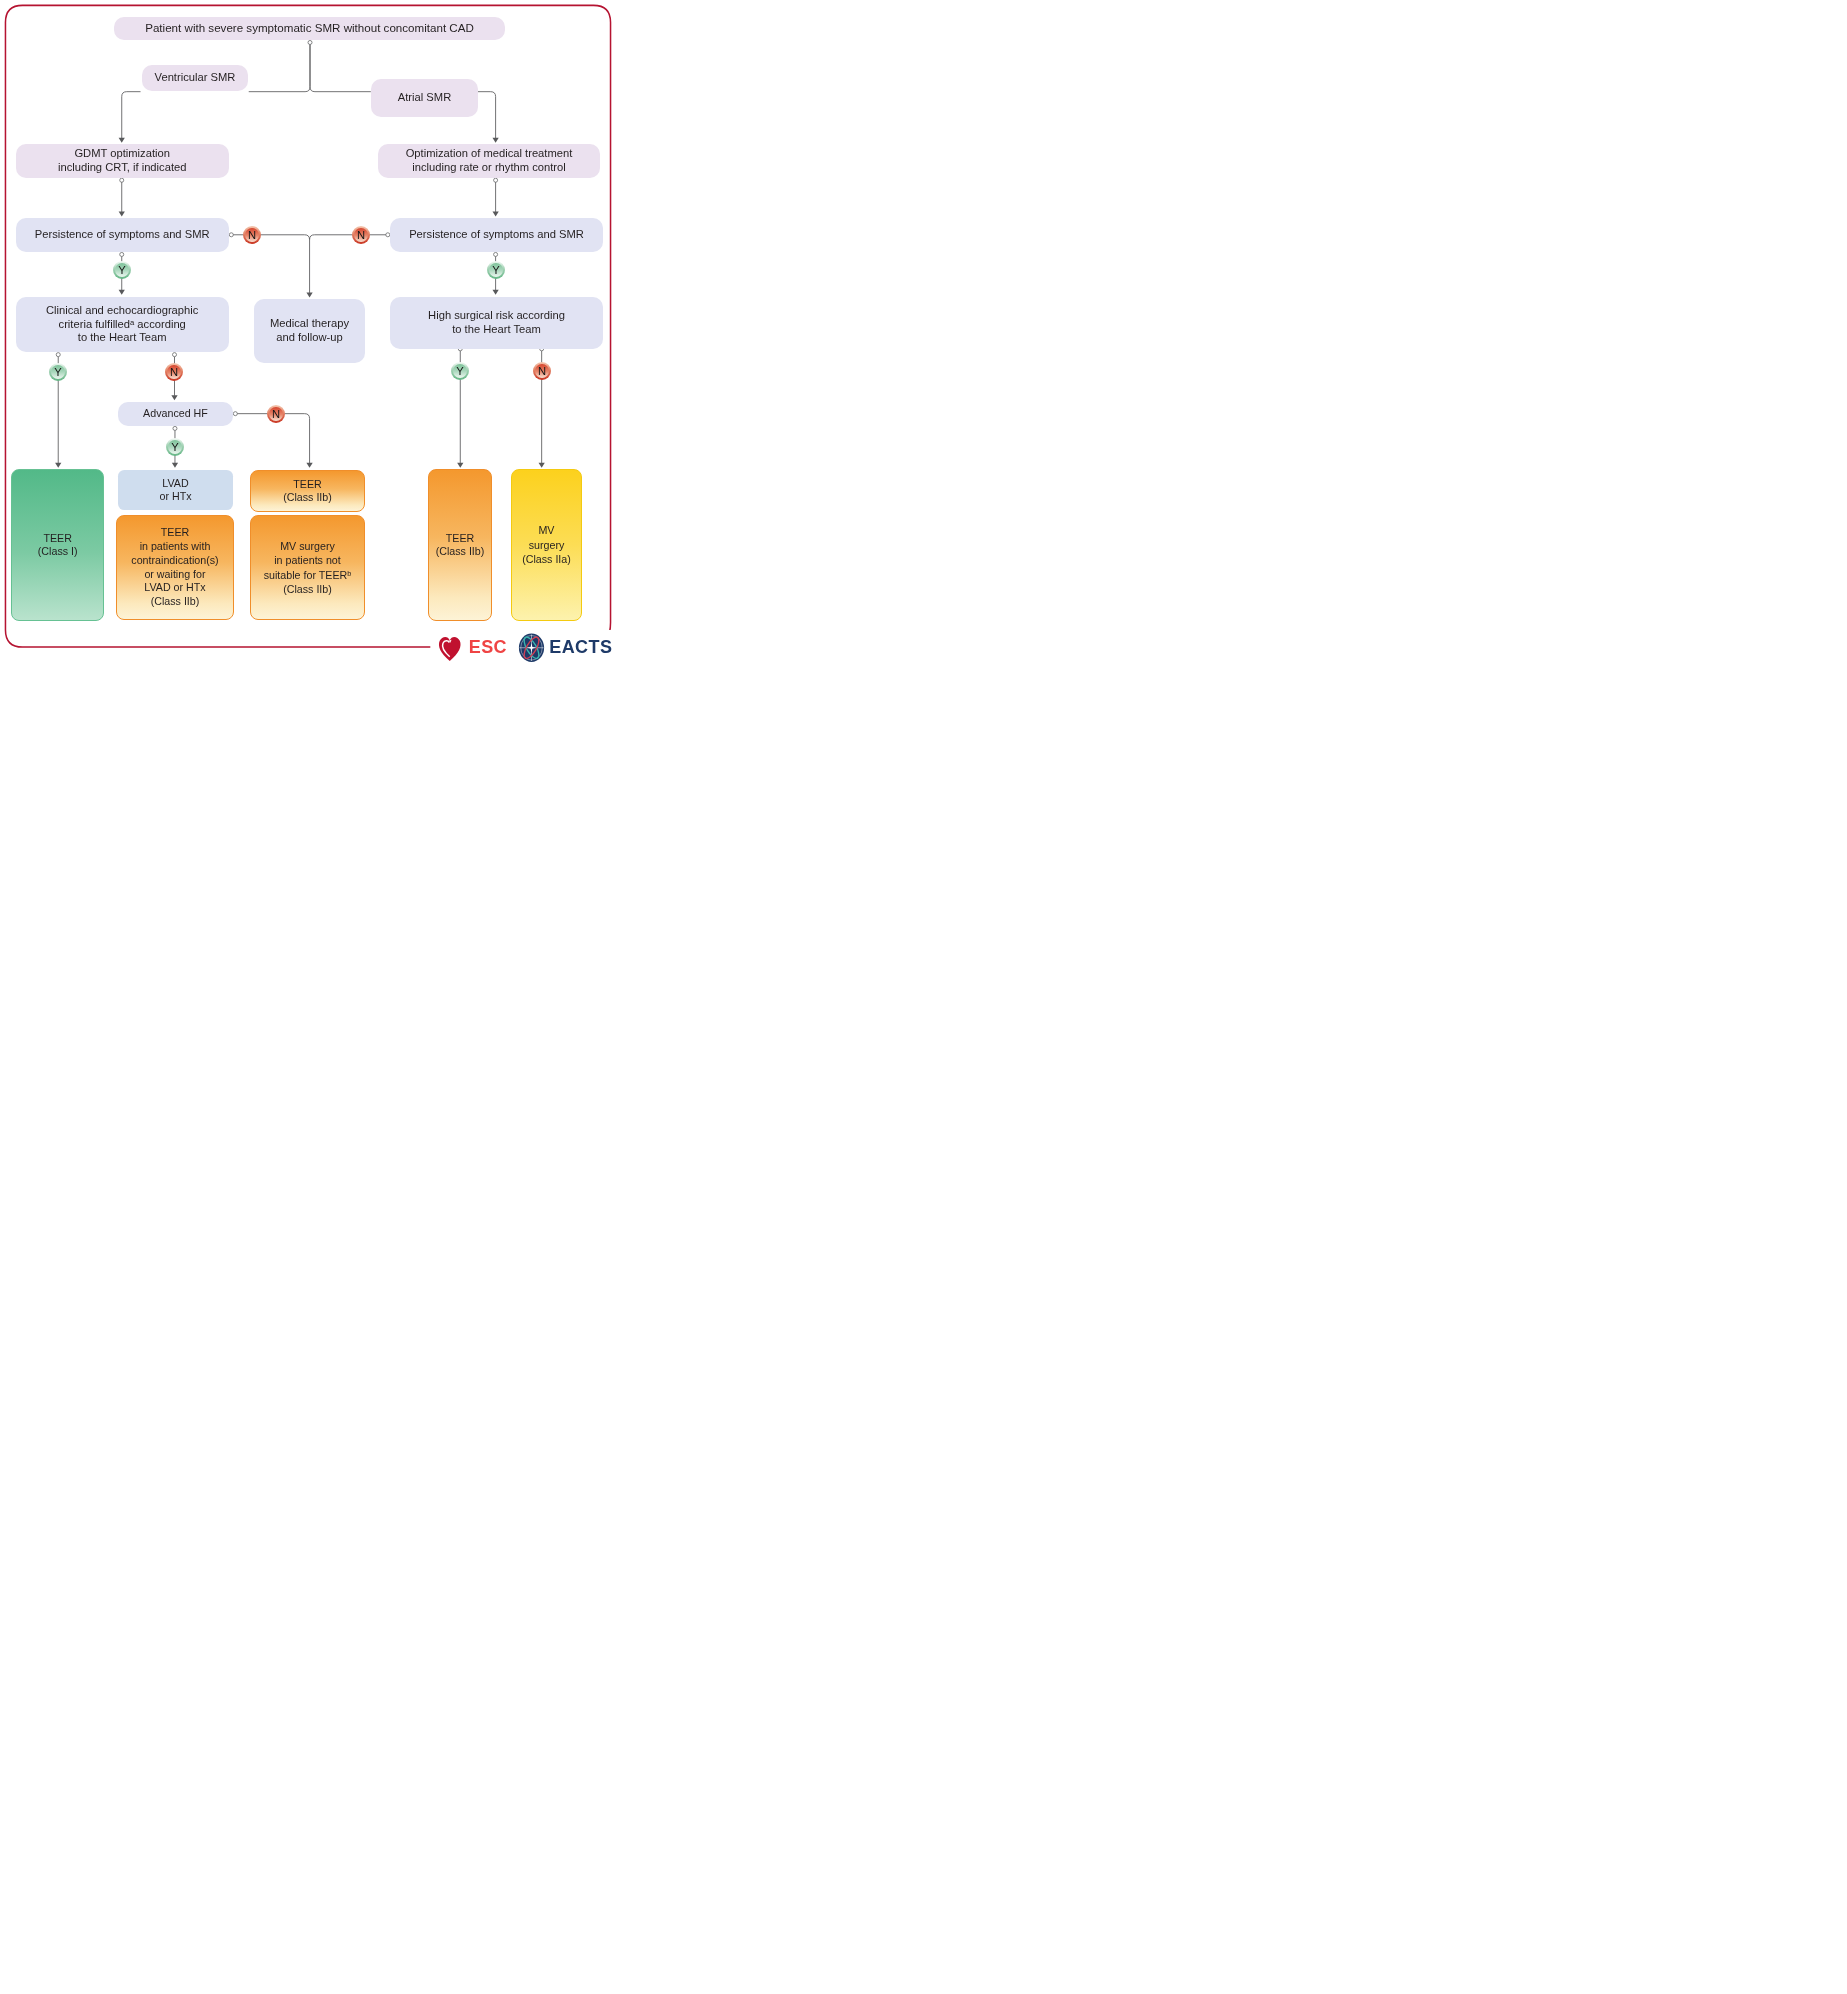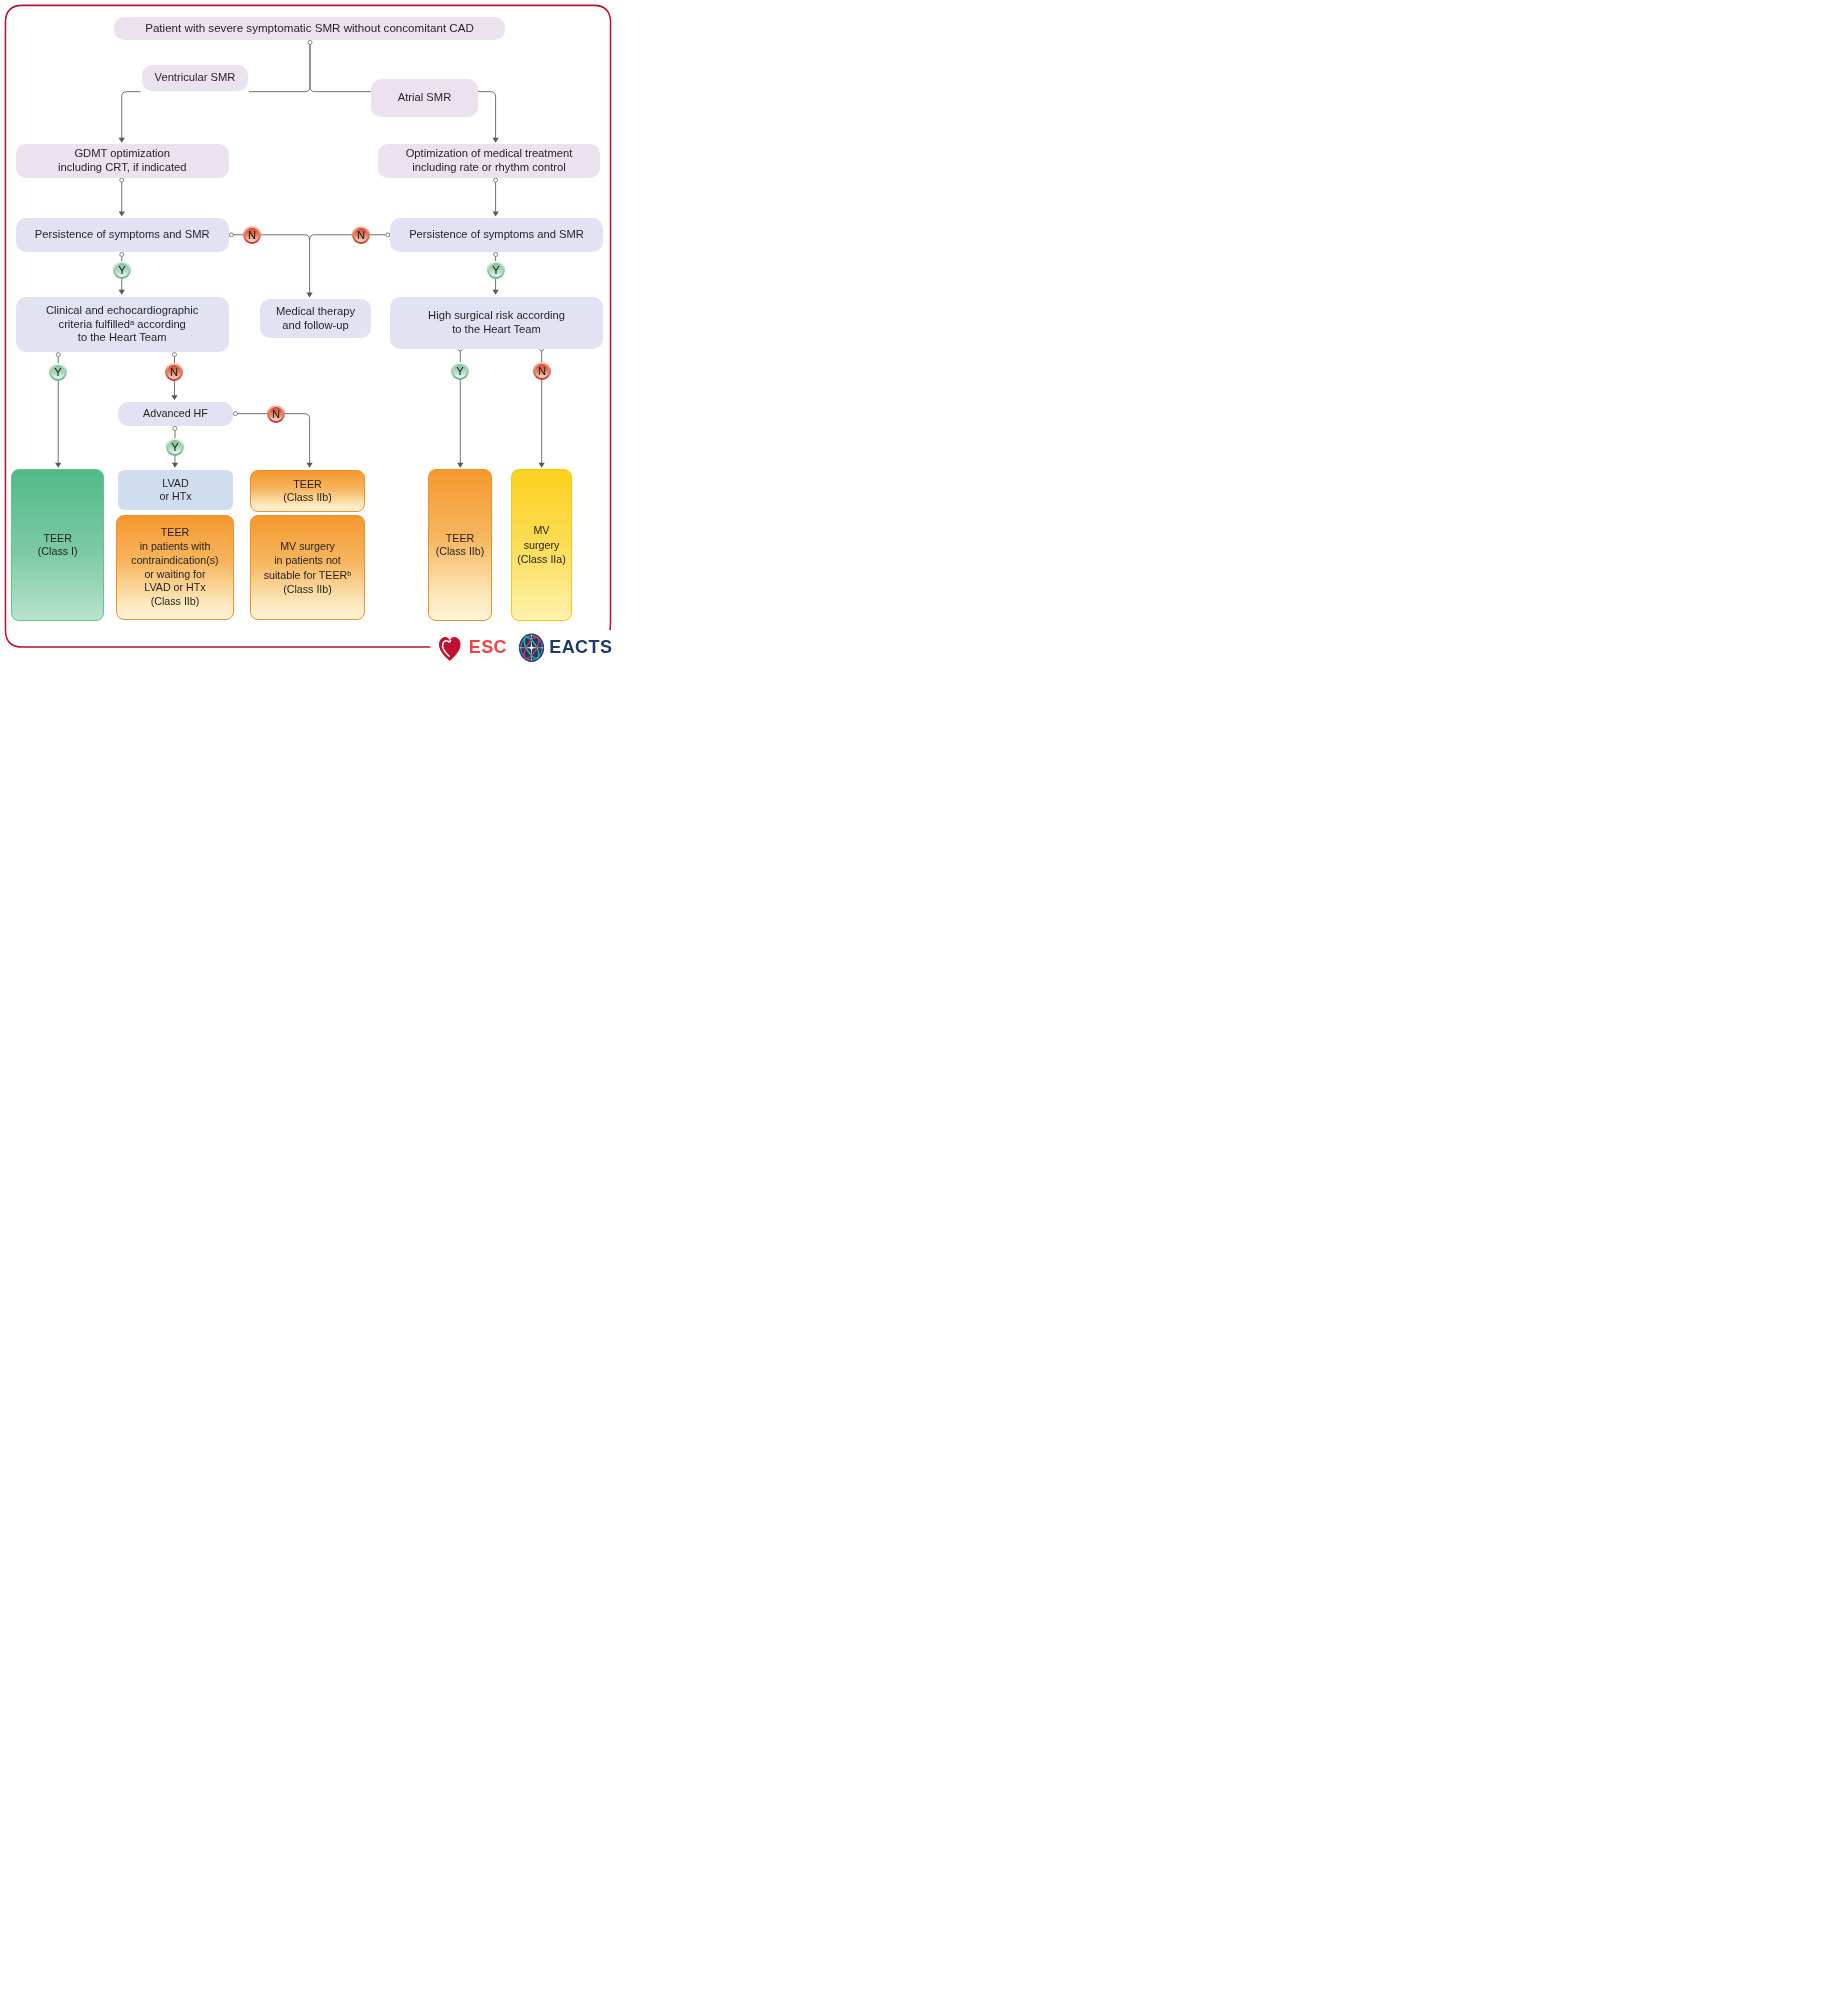--- a/index.html
+++ b/index.html
@@ -136,21 +136,21 @@
   <div class="node lav" style="left:390px;top:218px;width:213px;height:34px;">
     <span class="lbl">Persistence of symptoms and SMR</span>
   </div>
 
   <div class="node lav" style="left:15.7px;top:297px;width:213px;height:55px;">
     <span class="lbl">Clinical and echocardiographic
 criteria fulfilledᵃ according
 to the Heart Team</span>
   </div>
 
-  <div class="node lav" style="left:260px;top:299px;width:111px;height:39px;text-align:center;">
+  <div class="node lav" style="left:254px;top:299px;width:111px;height:64px;text-align:center;">
     <span class="lbl">Medical therapy
 and follow-up</span>
   </div>
 
   <div class="node lav" style="left:390px;top:297px;width:213px;height:52px;">
     <span class="lbl">High surgical risk according
 to the Heart Team</span>
   </div>
 
   <div class="node lav" style="left:118px;top:402px;width:115px;height:24px;">
@@ -186,21 +186,21 @@
 in patients not
 suitable for TEERᵇ
 (Class IIb)</span>
   </div>
 
   <div class="node orange" style="left:428px;top:469px;width:64px;height:152px;">
     <span class="lbl" style="font-size:10.7px">TEER
 (Class IIb)</span>
   </div>
 
-  <div class="node yellow" style="left:511px;top:469px;width:61px;height:152px;">
+  <div class="node yellow" style="left:511px;top:469px;width:71px;height:152px;">
     <span class="lbl" style="font-size:10.7px;line-height:1.35">MV
 surgery
 (Class IIa)</span>
   </div>
 
   <div class="badge no" style="left:243px;top:226px;">
     <div class="in"></div>
       <span class="t">N</span>
   </div>
   <div class="badge no" style="left:352px;top:226px;">

